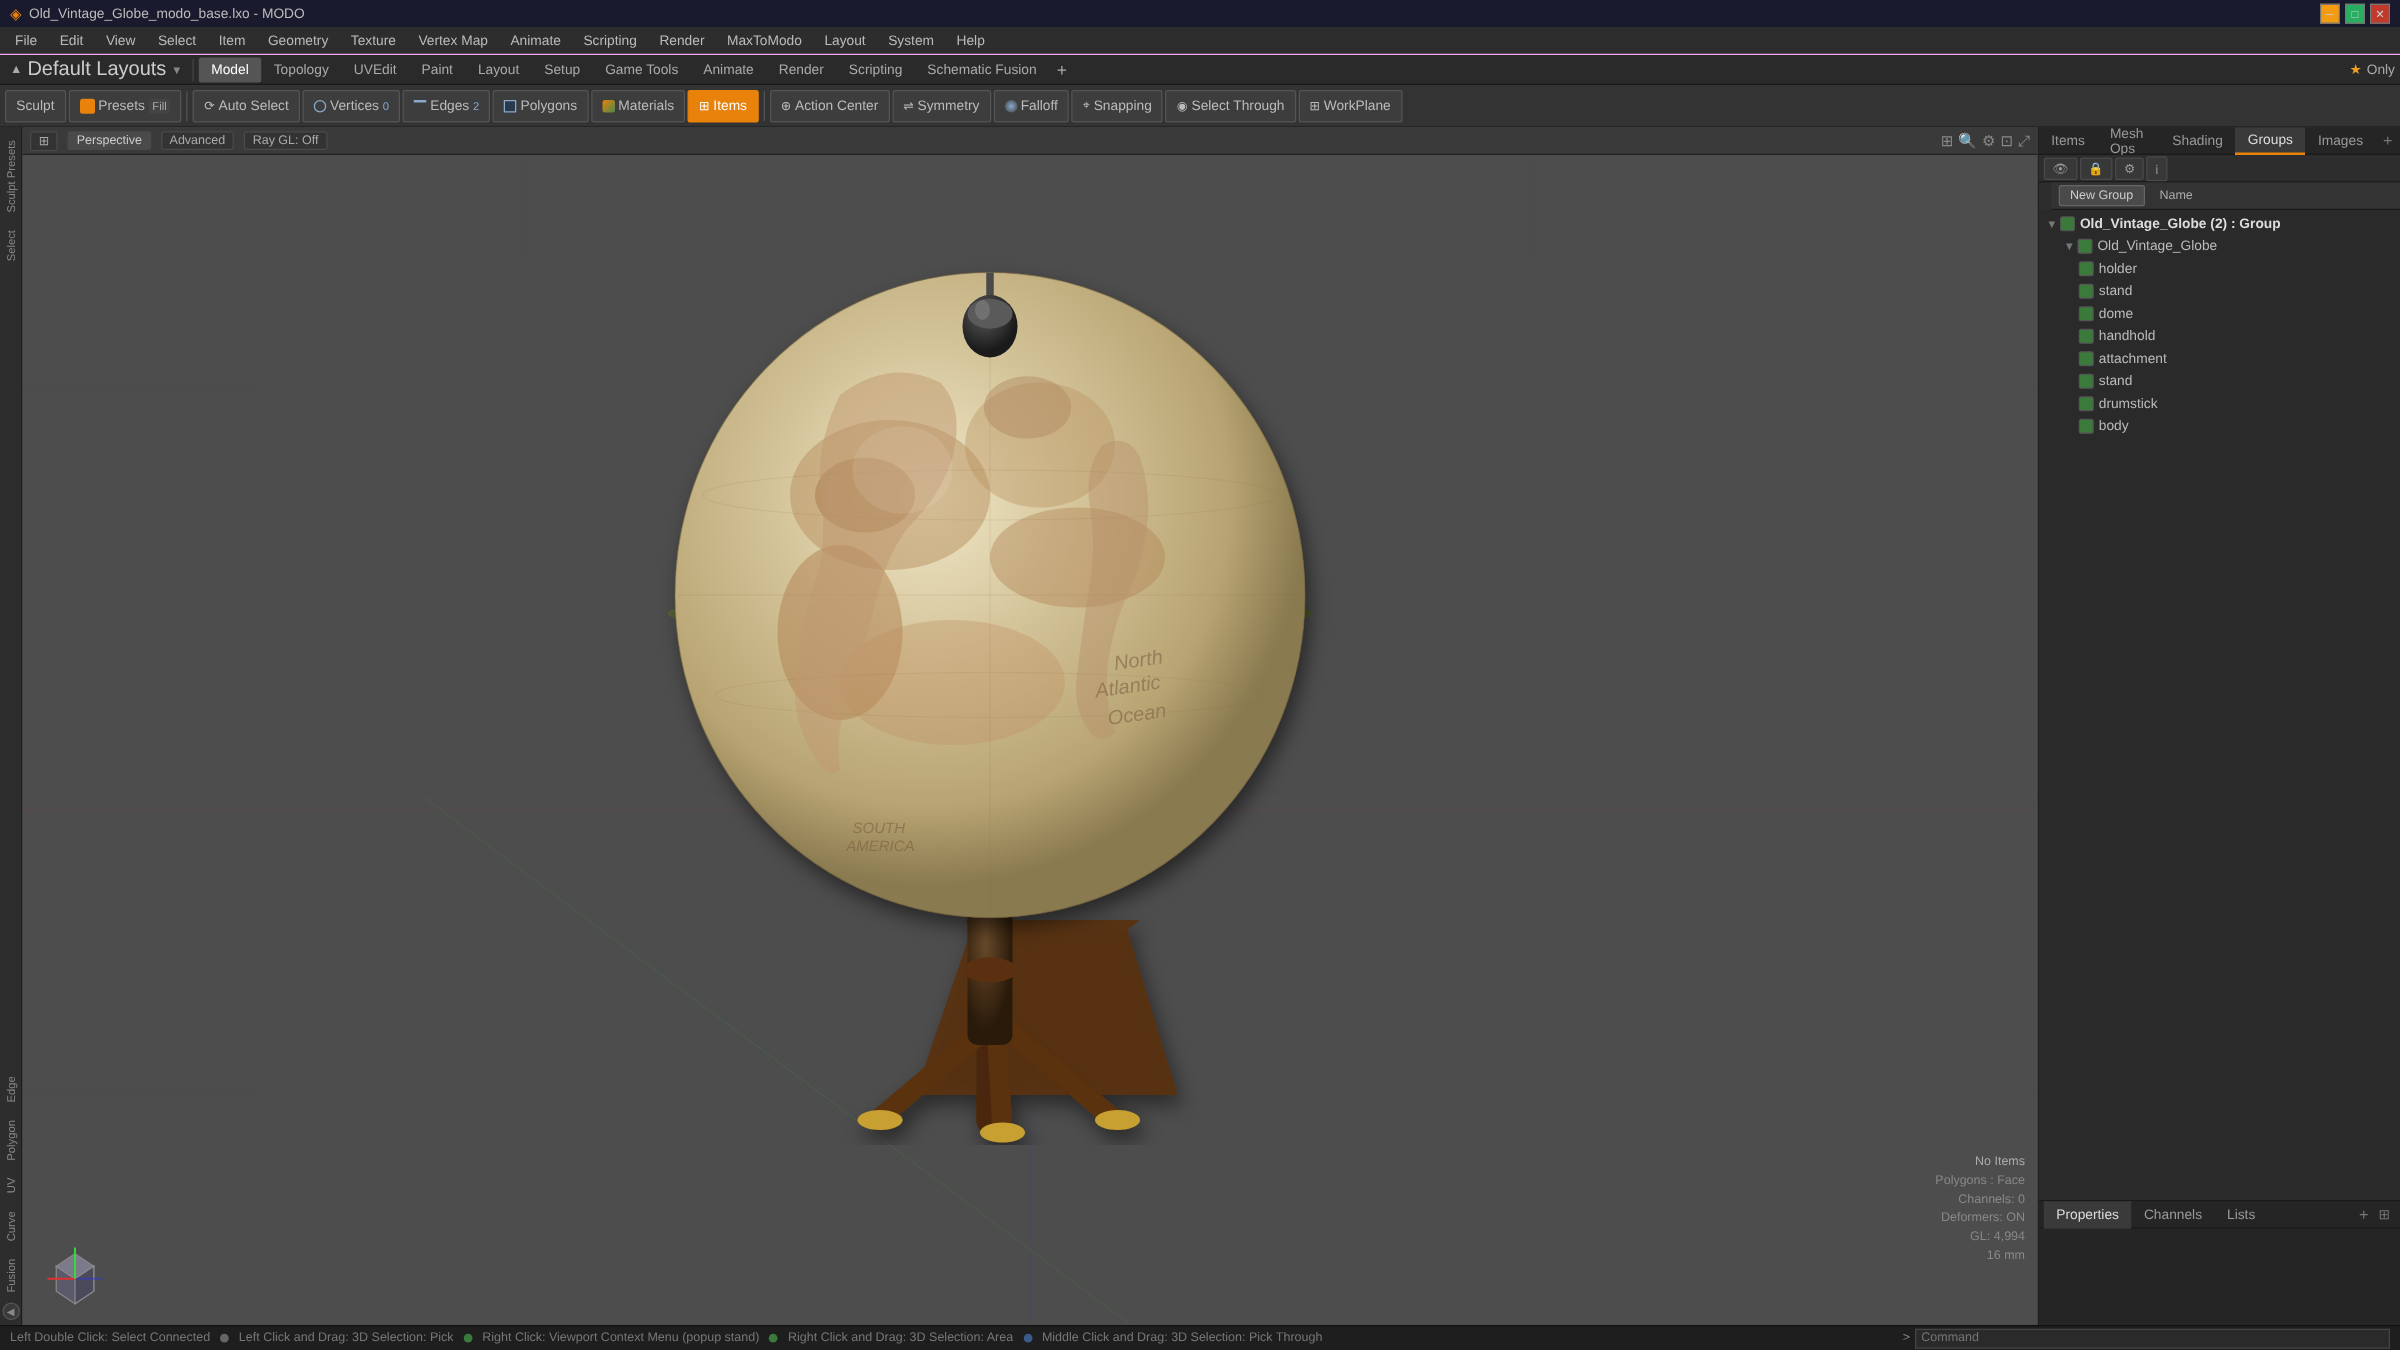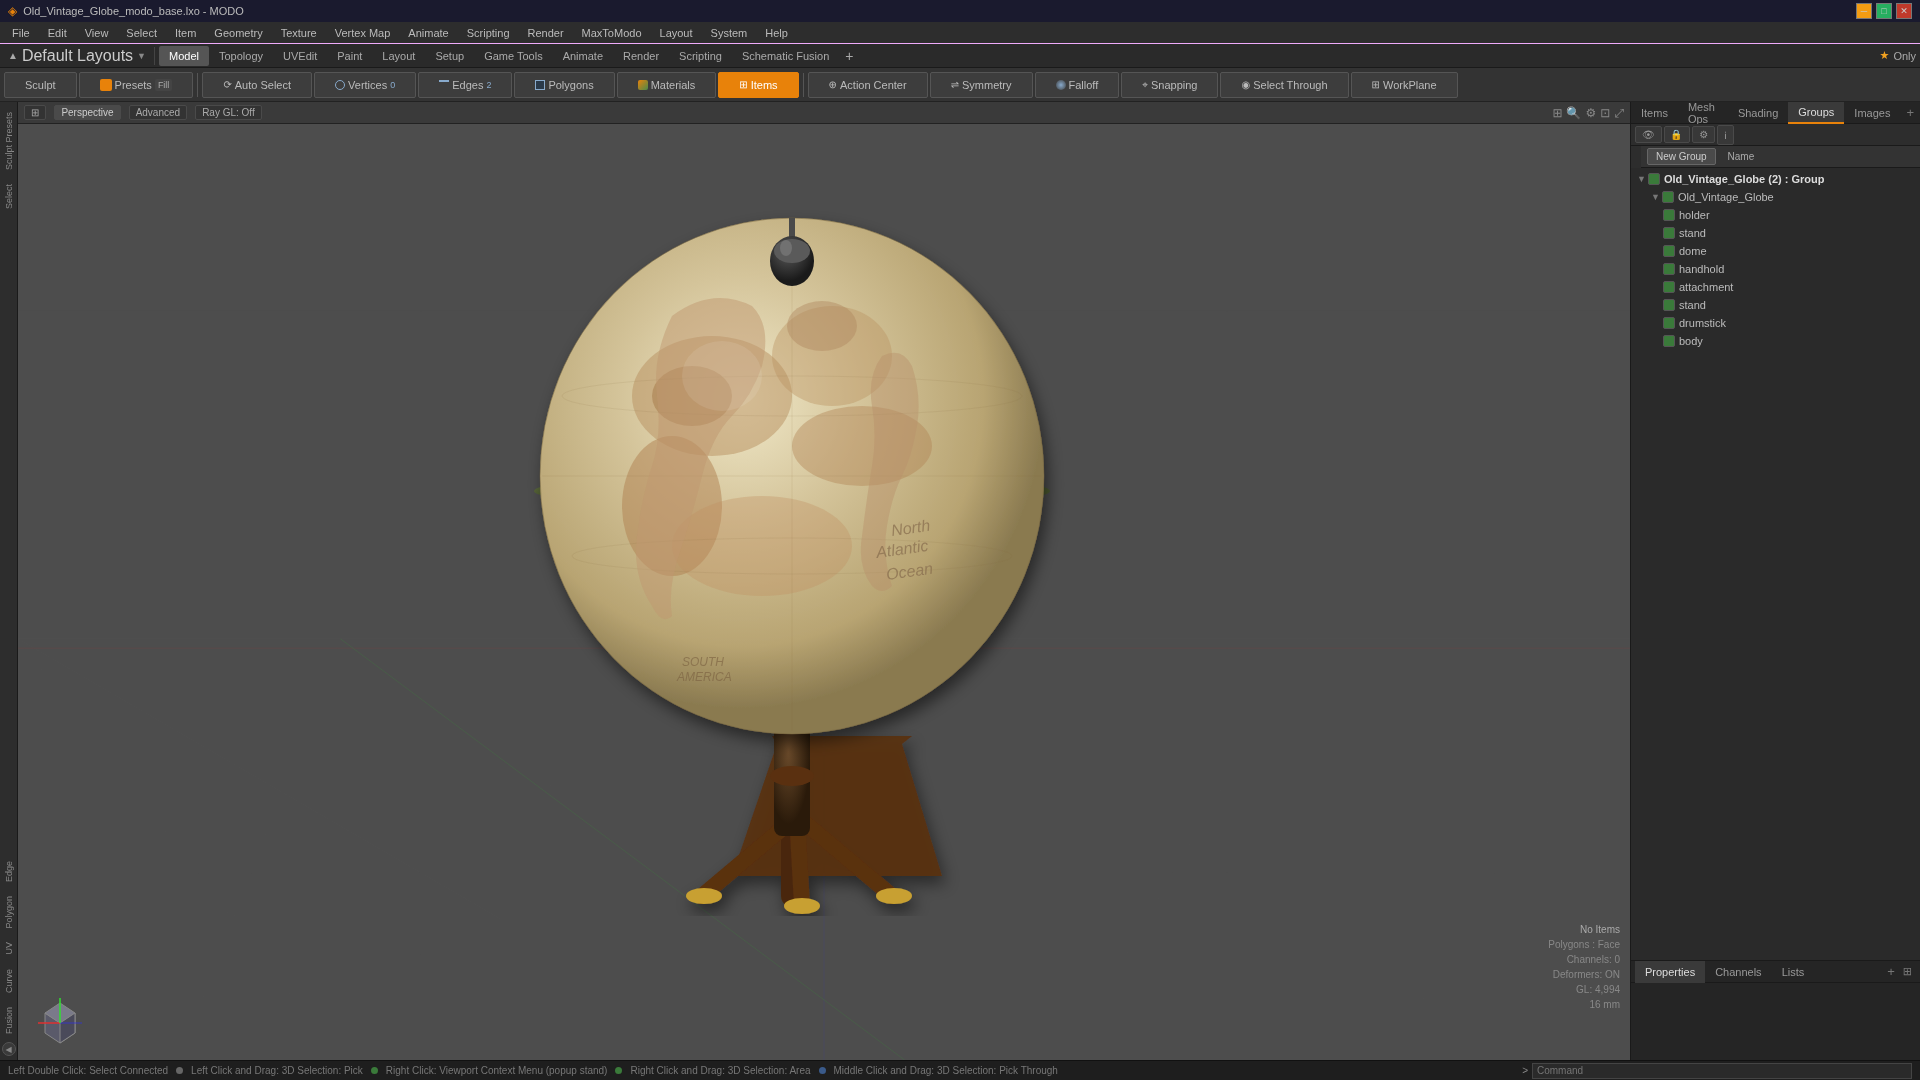--- a/index.html
+++ b/index.html
@@ -77,21 +77,21 @@
     #toolbar {
       height: 34px;
       background: #333;
       display: flex;
       align-items: center;
       padding: 0 4px;
       gap: 2px;
       border-bottom: 1px solid #222;
     }
     .tool-btn {
-      padding: 2px 20px;
+      padding: 2px 8px;
       height: 26px;
       background: #3d3d3d;
       border: 1px solid #555;
       color: #bbb;
       font-size: 11px;
       cursor: pointer;
       border-radius: 2px;
       display: flex; align-items: center; gap: 3px;
       white-space: nowrap;
     }

